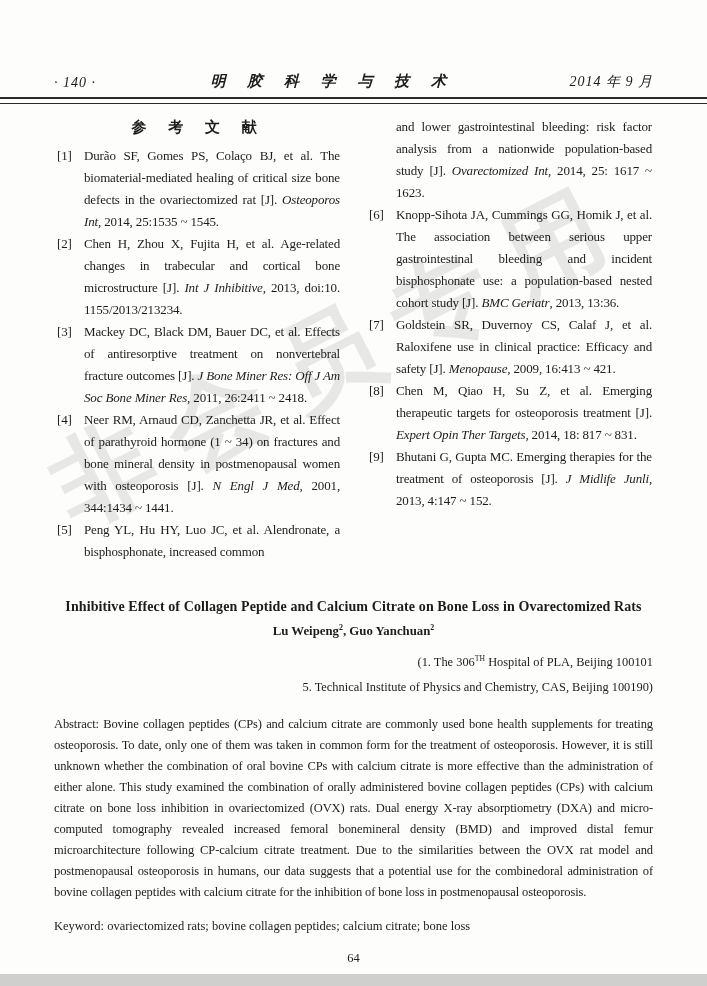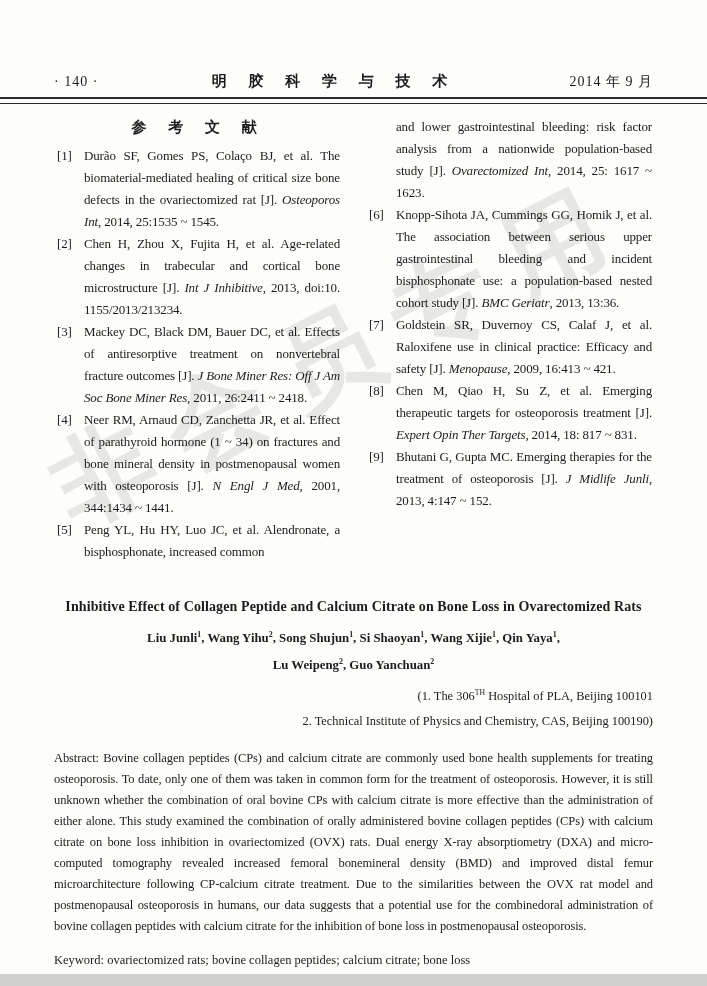--- a/index.html
+++ b/index.html
@@ -20,23 +20,24 @@
     font-size:100px;font-weight:bold;
     letter-spacing:26px;white-space:nowrap;
     color:rgba(120,120,120,0.16);
     transform:rotate(-27deg);
     transform-origin:left center;
     pointer-events:none;
     font-family:"Liberation Sans",sans-serif;
   }
   
   .header{
-    display:flex;justify-content:space-between;align-items:center;
+    display:flex;justify-content:space-between;align-items:flex-end;
     margin:72px 54px 0 54px;
     font-size:14px;
+    font-style:italic;
   }
   .header .left-num{letter-spacing:1px;}
   .header .jtitle{font-weight:600;font-size:15px;letter-spacing:9px;}
   .header .idate{letter-spacing:1px;}
   .header-rule{
     margin-top:6px;
     border-top:2.5px solid #2a2a2a;
     border-bottom:1.2px solid #2a2a2a;
     height:3.5px;width:707px;
   }
@@ -123,26 +124,25 @@
             <div class="ref-item"><span class="ref-num">[6]</span><span class="ref-text">Knopp-Sihota JA, Cummings GG, Homik J, et al. The association between serious upper gastrointestinal bleeding and incident bisphosphonate use: a population-based nested cohort study [J]. <i>BMC Geriatr</i>, 2013, 13:36.</span></div>
             <div class="ref-item"><span class="ref-num">[7]</span><span class="ref-text">Goldstein SR, Duvernoy CS, Calaf J, et al. Raloxifene use in clinical practice: Efficacy and safety [J]. <i>Menopause</i>, 2009, 16:413 ~ 421.</span></div>
             <div class="ref-item"><span class="ref-num">[8]</span><span class="ref-text">Chen M, Qiao H, Su Z, et al. Emerging therapeutic targets for osteoporosis treatment [J]. <i>Expert Opin Ther Targets</i>, 2014, 18: 817 ~ 831.</span></div>
             <div class="ref-item"><span class="ref-num">[9]</span><span class="ref-text">Bhutani G, Gupta MC. Emerging therapies for the treatment of osteoporosis [J]. <i>J Midlife Junli</i>, 2013, 4:147 ~ 152.</span></div>
           </div>
       </div>
     </div>
 
     <div class="article">
       <div class="art-title">Inhibitive Effect of Collagen Peptide and Calcium Citrate on Bone Loss in Ovarectomized Rats</div>
-      <div class="authors" id="authors-line1"><span>Liu Junli<sup>1</sup></span>, <span>Wang Yihu<sup>2</sup></span>, <span>Song Shujun<sup>1</sup></span>, <span>Si Shaoyan<sup>1</sup></span>, <span>Wang Xijie<sup>1</sup></span>, <span>Qin Yaya<sup>1</sup></span>,</div>
       <div class="authors" id="authors-line2" style="margin-top:2px;"><span>Lu Weipeng<sup>2</sup></span>, <span>Guo Yanchuan<sup>2</sup></span></div>
       <div class="aff" style="margin-top:6px;">
         <span>(1. The 306</span><sup>TH</sup><span> Hospital of PLA, Beijing 100101</span>
       </div>
-      <div class="aff">2. Technical Institute of Physics and Chemistry, CAS, Beijing 100190)</div>
+      <div class="aff">5. Technical Institute of Physics and Chemistry, CAS, Beijing 100190)</div>
 
       <div class="abstract">
         <span class="lbl">Abstract:</span><span> Bovine collagen peptides (CPs) and calcium citrate are commonly used bone health supplements for treating osteoporosis. To date, only one of them was taken in common form for the treatment of osteoporosis. However, it is still unknown whether the combination of oral bovine CPs with calcium citrate is more effective than the administration of either alone. This study examined the combination of orally administered bovine collagen peptides (CPs) with calcium citrate on bone loss inhibition in ovariectomized (OVX) rats. Dual energy X-ray absorptiometry (DXA) and micro-computed tomography revealed increased femoral bonemineral density (BMD) and improved distal femur microarchitecture following CP-calcium citrate treatment. Due to the similarities between the OVX rat model and postmenopausal osteoporosis in humans, our data suggests that a potential use for the combinedoral administration of bovine collagen peptides with calcium citrate for the inhibition of bone loss in postmenopausal osteoporosis.</span>
       </div>
 
       <div class="keyword">
         <span class="lbl">Keyword:</span><span> ovariectomized rats; bovine collagen peptides; calcium citrate; bone loss</span>
       </div>
     </div>
 

